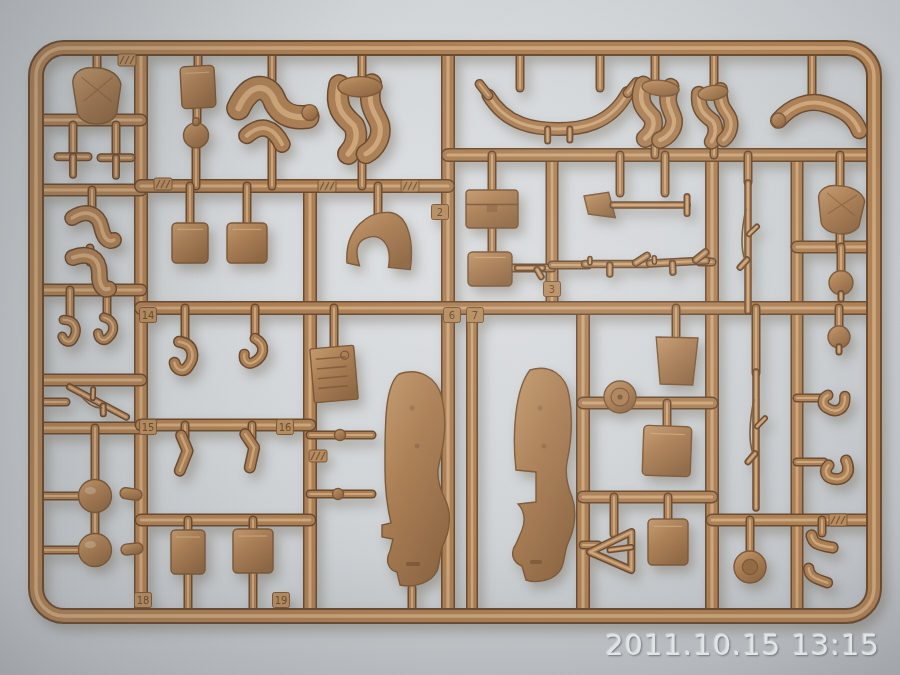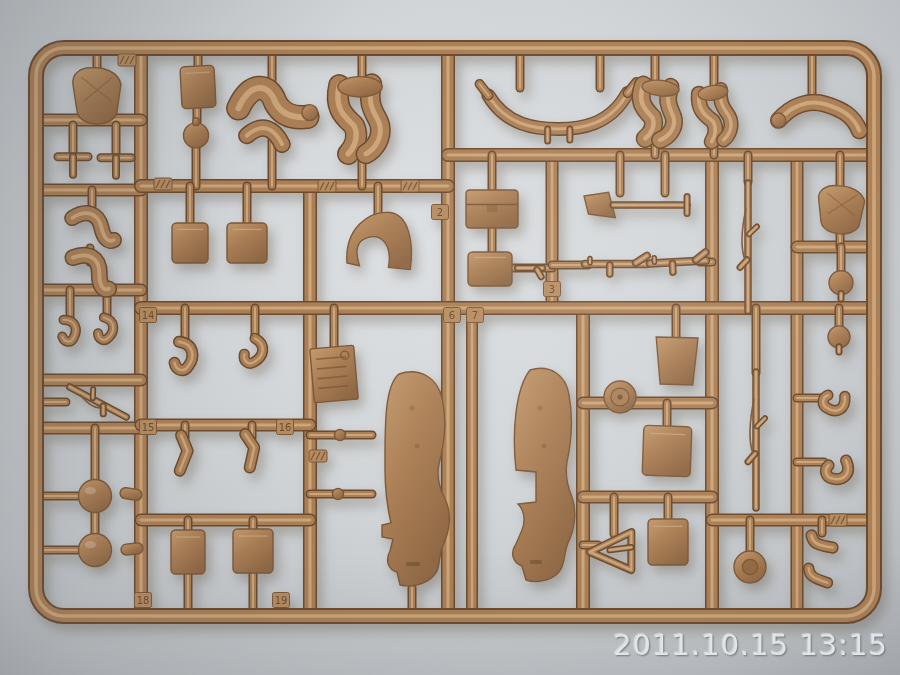--- a/index.html
+++ b/index.html
@@ -4,21 +4,21 @@
 <style>
   html,body{margin:0;padding:0;width:900px;height:675px;overflow:hidden;background:#c9cdd1;}
   .photo{position:relative;width:900px;height:675px;overflow:hidden;}
   .sprue-svg{position:absolute;left:0;top:0;
     filter:drop-shadow(5px 7px 6px rgba(105,92,76,0.40)) blur(0.35px);}
   .vignette{position:absolute;left:0;top:0;width:100%;height:100%;pointer-events:none;
     background:
       linear-gradient(115deg, rgba(70,75,80,0.14), rgba(70,75,80,0) 30%),
       linear-gradient(0deg, rgba(90,95,100,0.10), rgba(90,95,100,0) 18%),
       radial-gradient(circle at 68% 42%, rgba(255,255,255,0.10) 0%, rgba(255,255,255,0) 45%, rgba(75,80,86,0.12) 100%);}
-  .timestamp{position:absolute;right:12px;bottom:13px;
+  .timestamp{position:absolute;right:20px;bottom:13px;
     font-family:"DejaVu Sans",sans-serif;font-size:29px;letter-spacing:1px;
     text-shadow:1px 1px 2px rgba(100,106,112,0.9), -1px -1px 1px rgba(255,255,255,0.55);
     opacity:0.95;}
   text{font-family:"DejaVu Sans",sans-serif;}
 </style>
 </head>
 <body>
 
 <div class="photo" style="background: radial-gradient(at 46% 36%, rgb(220, 223, 226) 0%, rgb(208, 212, 215) 45%, rgb(191, 195, 199) 82%, rgb(174, 178, 182) 100%);">
   <svg class="sprue-svg" id="sprue" width="900" height="675" viewBox="0 0 900 675">

